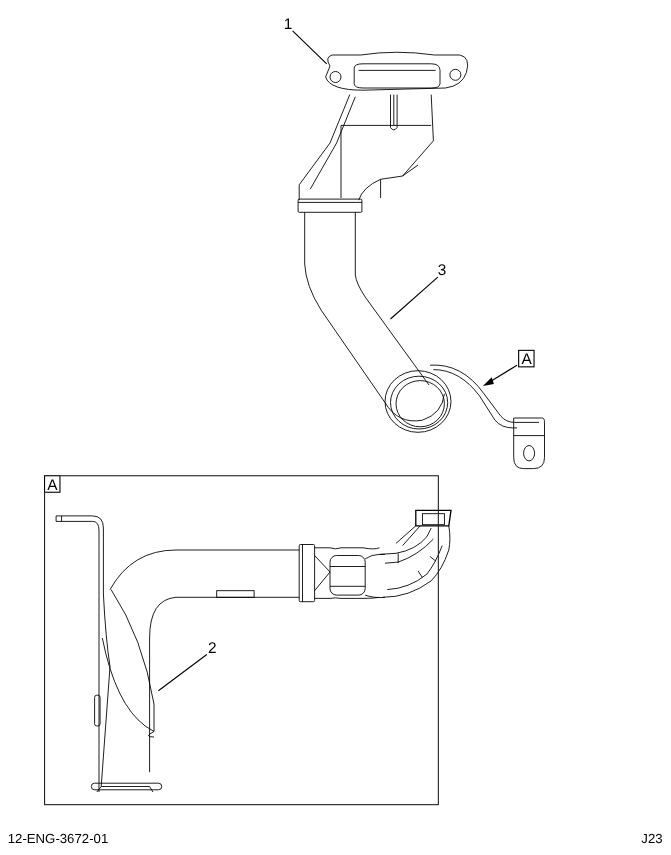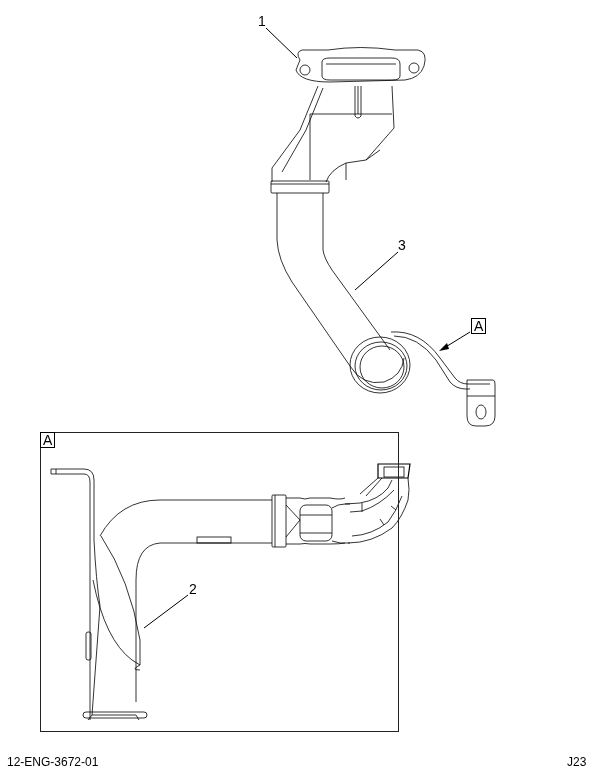--- a/index.html
+++ b/index.html
@@ -114,13 +114,13 @@
 <div class="detail-frame"></div>
 
 <span class="callout" style="left:258px; top:14px;">1</span>
 <span class="callout" style="left:398px; top:238px;">3</span>
 <span class="callout" style="left:189px; top:582px;">2</span>
 
 <span class="boxlabel" style="left:471px; top:318px;">A</span>
 <span class="boxlabel" style="left:40px; top:432px;">A</span>
 
 <span class="footer" style="left:7px;">12-ENG-3672-01</span>
-<span class="footer" style="left:567px;">J23</span>
+<span class="footer" style="left:583px;">J23</span>
 
 </body></html>

